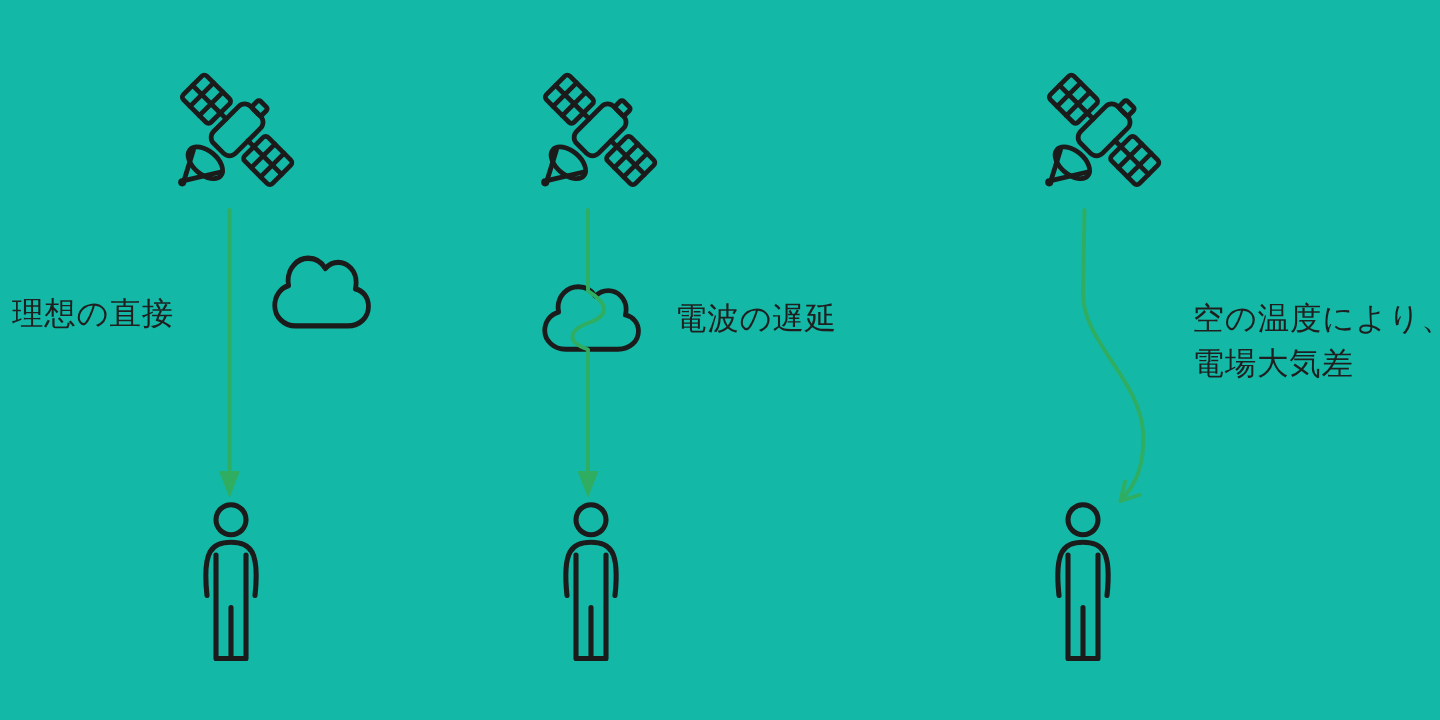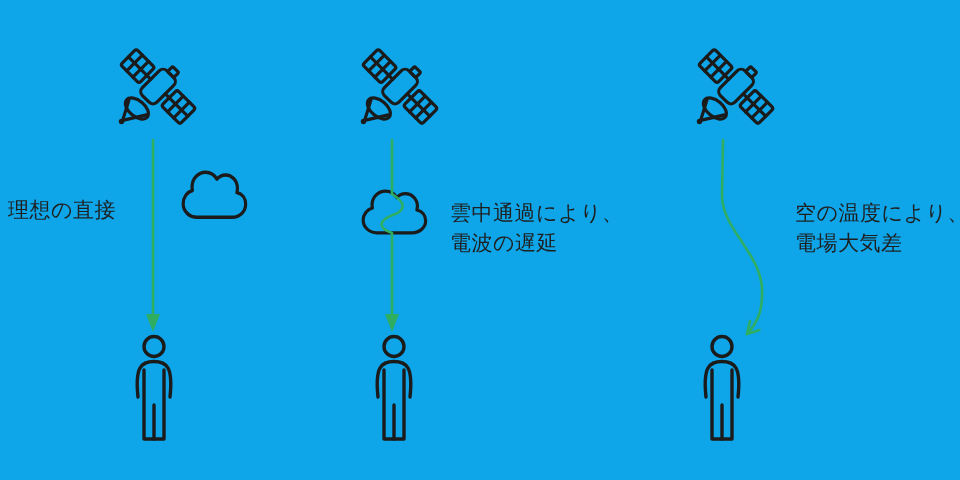--- a/index.html
+++ b/index.html
@@ -1,17 +1,17 @@
 <!DOCTYPE html>
 <html><head>
 <meta charset="utf-8">
 <style>
   html,body{margin:0;padding:0;background:#ffffff;}
   #stage{
-    position:relative;width:960px;height:480px;background:#0ea5e9;overflow:hidden;
+    position:relative;width:960px;height:480px;background:#14b8a6;overflow:hidden;
     font-family:Liberation Sans, sans-serif;
   }
   .abs{position:absolute;}
   svg{display:block;overflow:visible;}
   
   .ink{stroke:#1b1b1b;fill:none;stroke-width:4;stroke-linecap:round;stroke-linejoin:round;}
   .ink .fill{fill:#1b1b1b;stroke:none;}
   .person .ink{stroke-width:3.4;}
   .cloud .ink{stroke-width:4.2;}
   
@@ -109,21 +109,20 @@
         C48,3.4 42.5,0.2 36.2,0.2 C26.4,0.2 18.5,8.1 18.5,17.9 C18.5,19.3 18.7,20.7 19,22
         C11.9,23.8 6.8,30.2 6.8,37.9 C6.8,46.8 14.9,54 25,54 Z"></path>
     </svg>
 
     <svg class="abs" style="left:372px;top:138px" width="40" height="196" viewBox="0 0 40 196">
       <path class="green" d="M20,2 L20,56 C33,64 35,72 21,77 C7,82 5,90 20,95 L20,176"></path>
       <polygon class="greenfill" points="20,194 13,176 27,176"></polygon>
     </svg>
 
     <div class="abs label" style="left:450px;top:198px">
-      <div>雲中通過により、</div>
       <div>電波の遅延</div>
     </div>
 
     <svg class="abs person" style="left:366px;top:333px" width="56" height="112" viewBox="0 0 56 112">
       <g class="ink">
         <circle cx="28" cy="13.5" r="10"></circle>
         <path d="M12,64 C10.5,50 11,40.5 14,35 C16.5,30.5 21.5,28.5 28,28.5
                  C34.5,28.5 39.5,30.5 42,35 C45,40.5 45.5,50 44,64"></path>
         <path d="M18,37 L18,106 L38,106 L38,37"></path>
         <path d="M28,72 L28,106"></path>

